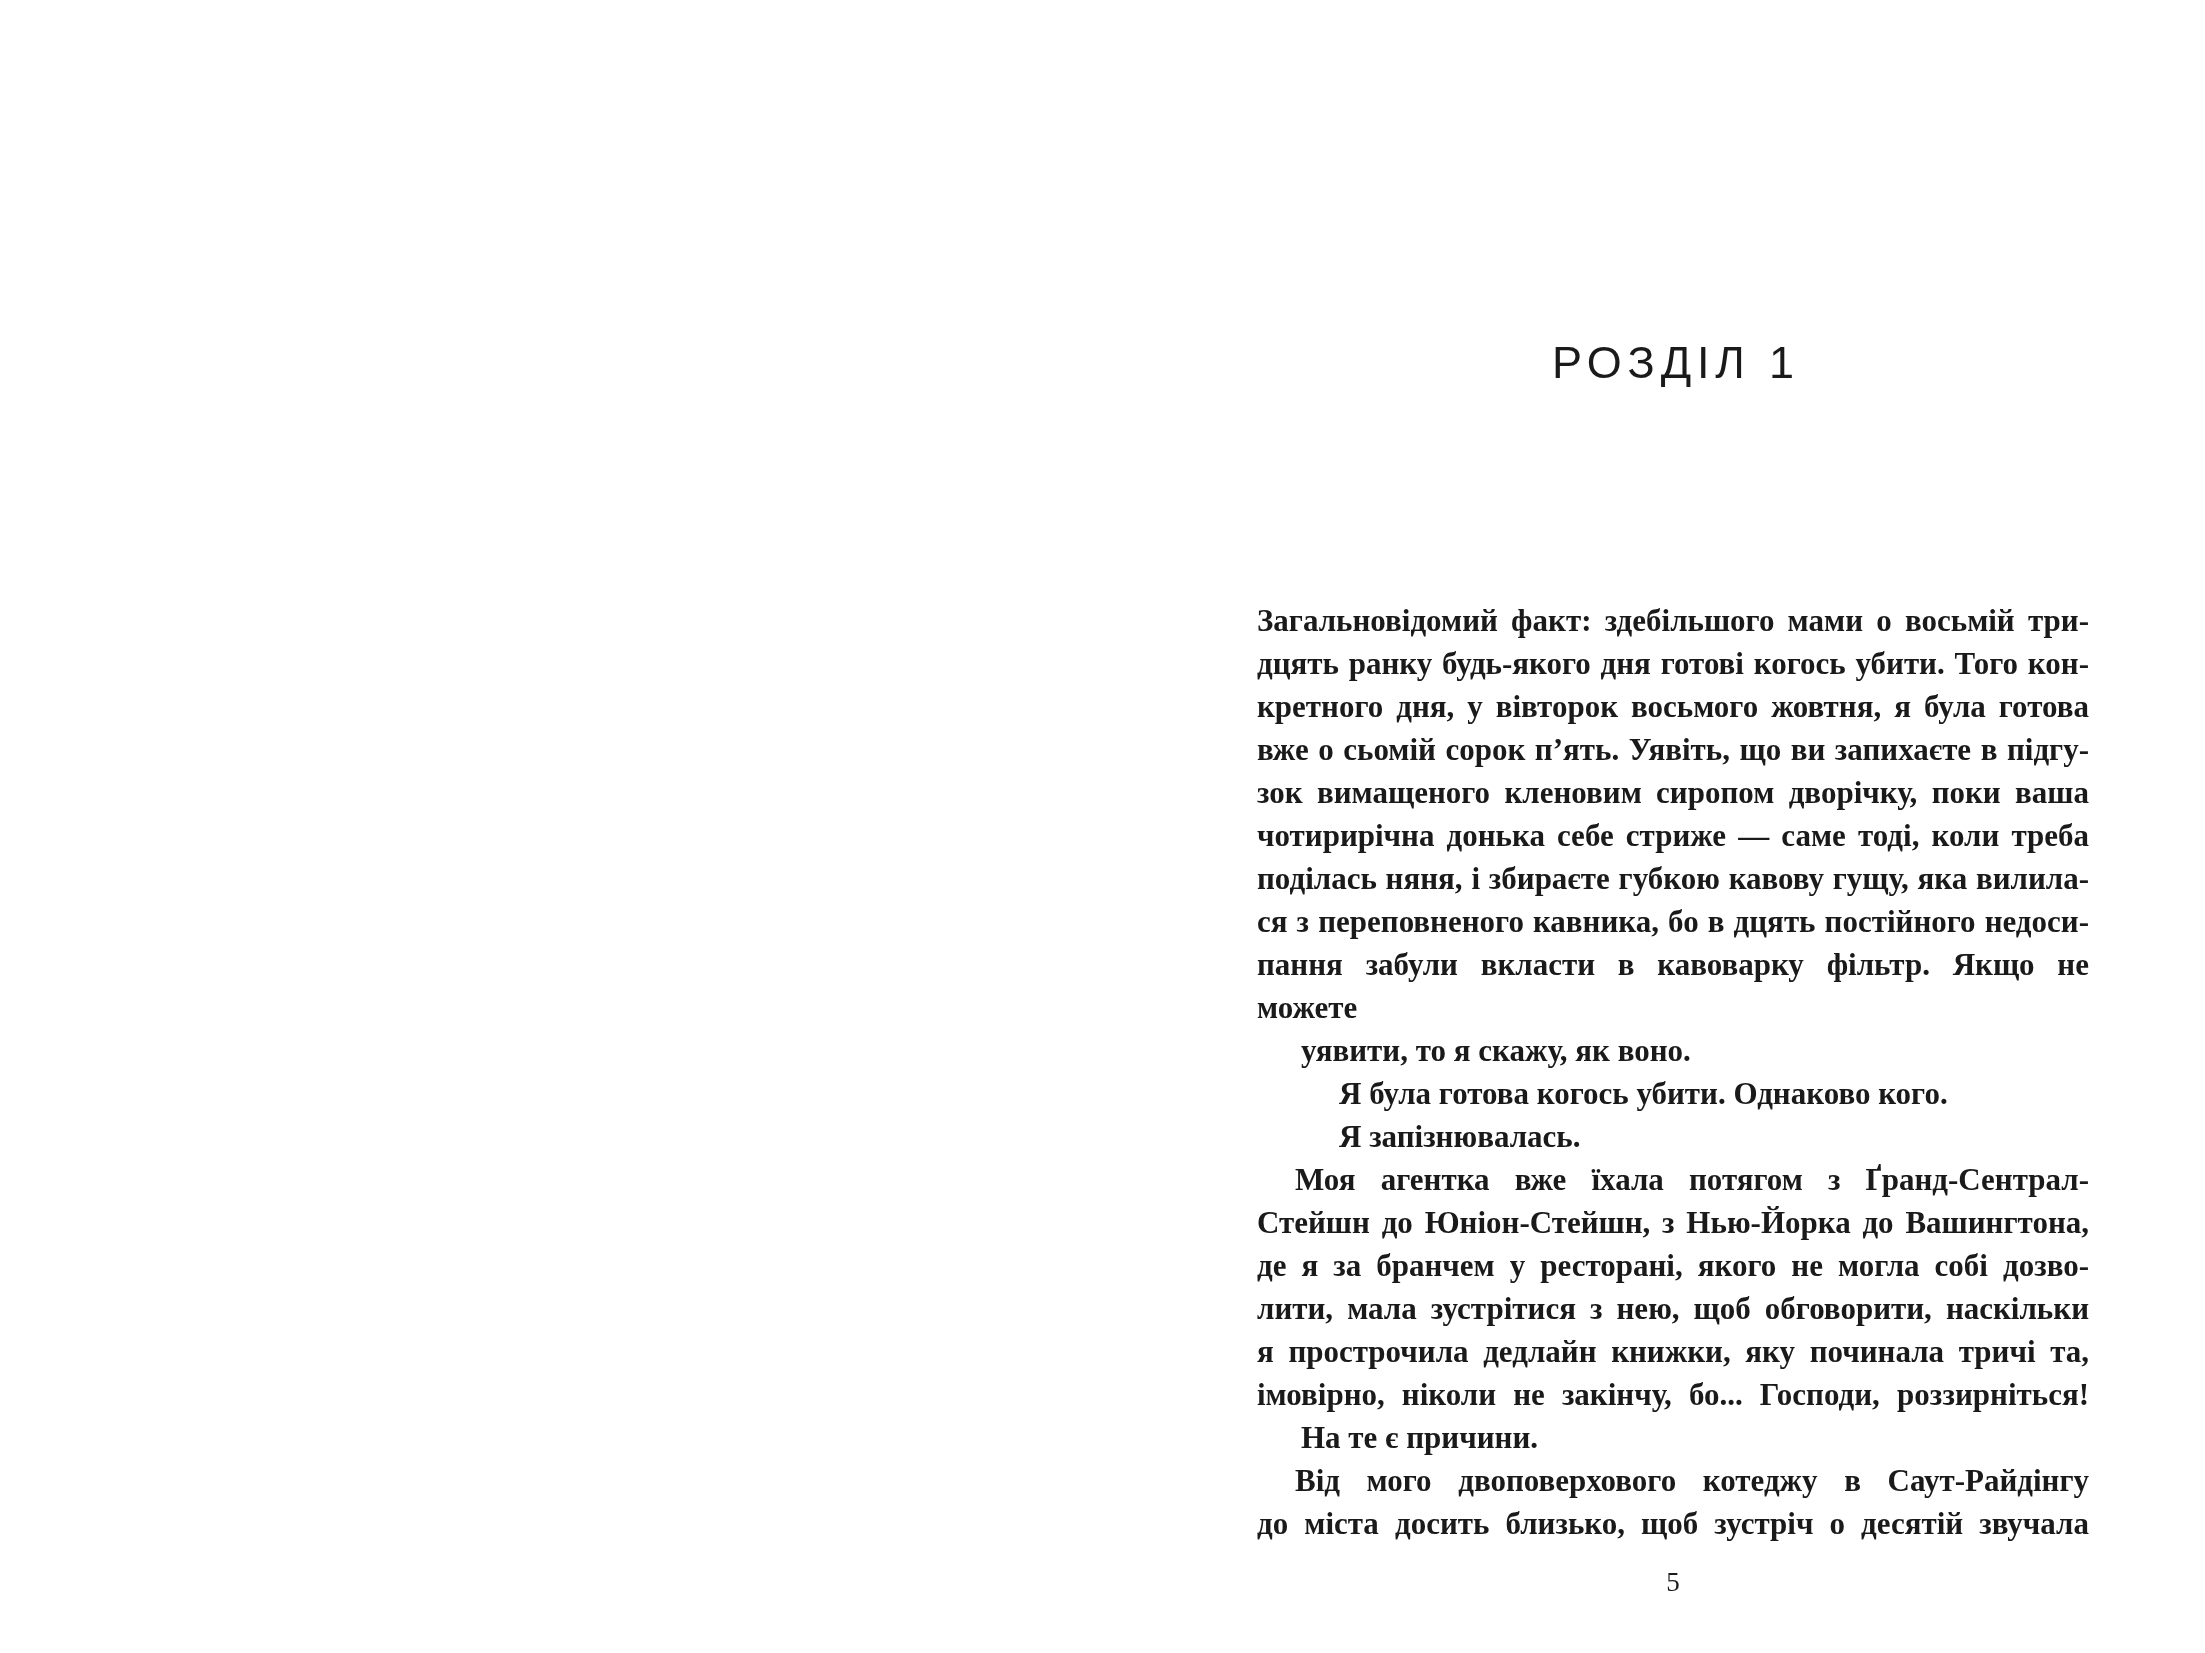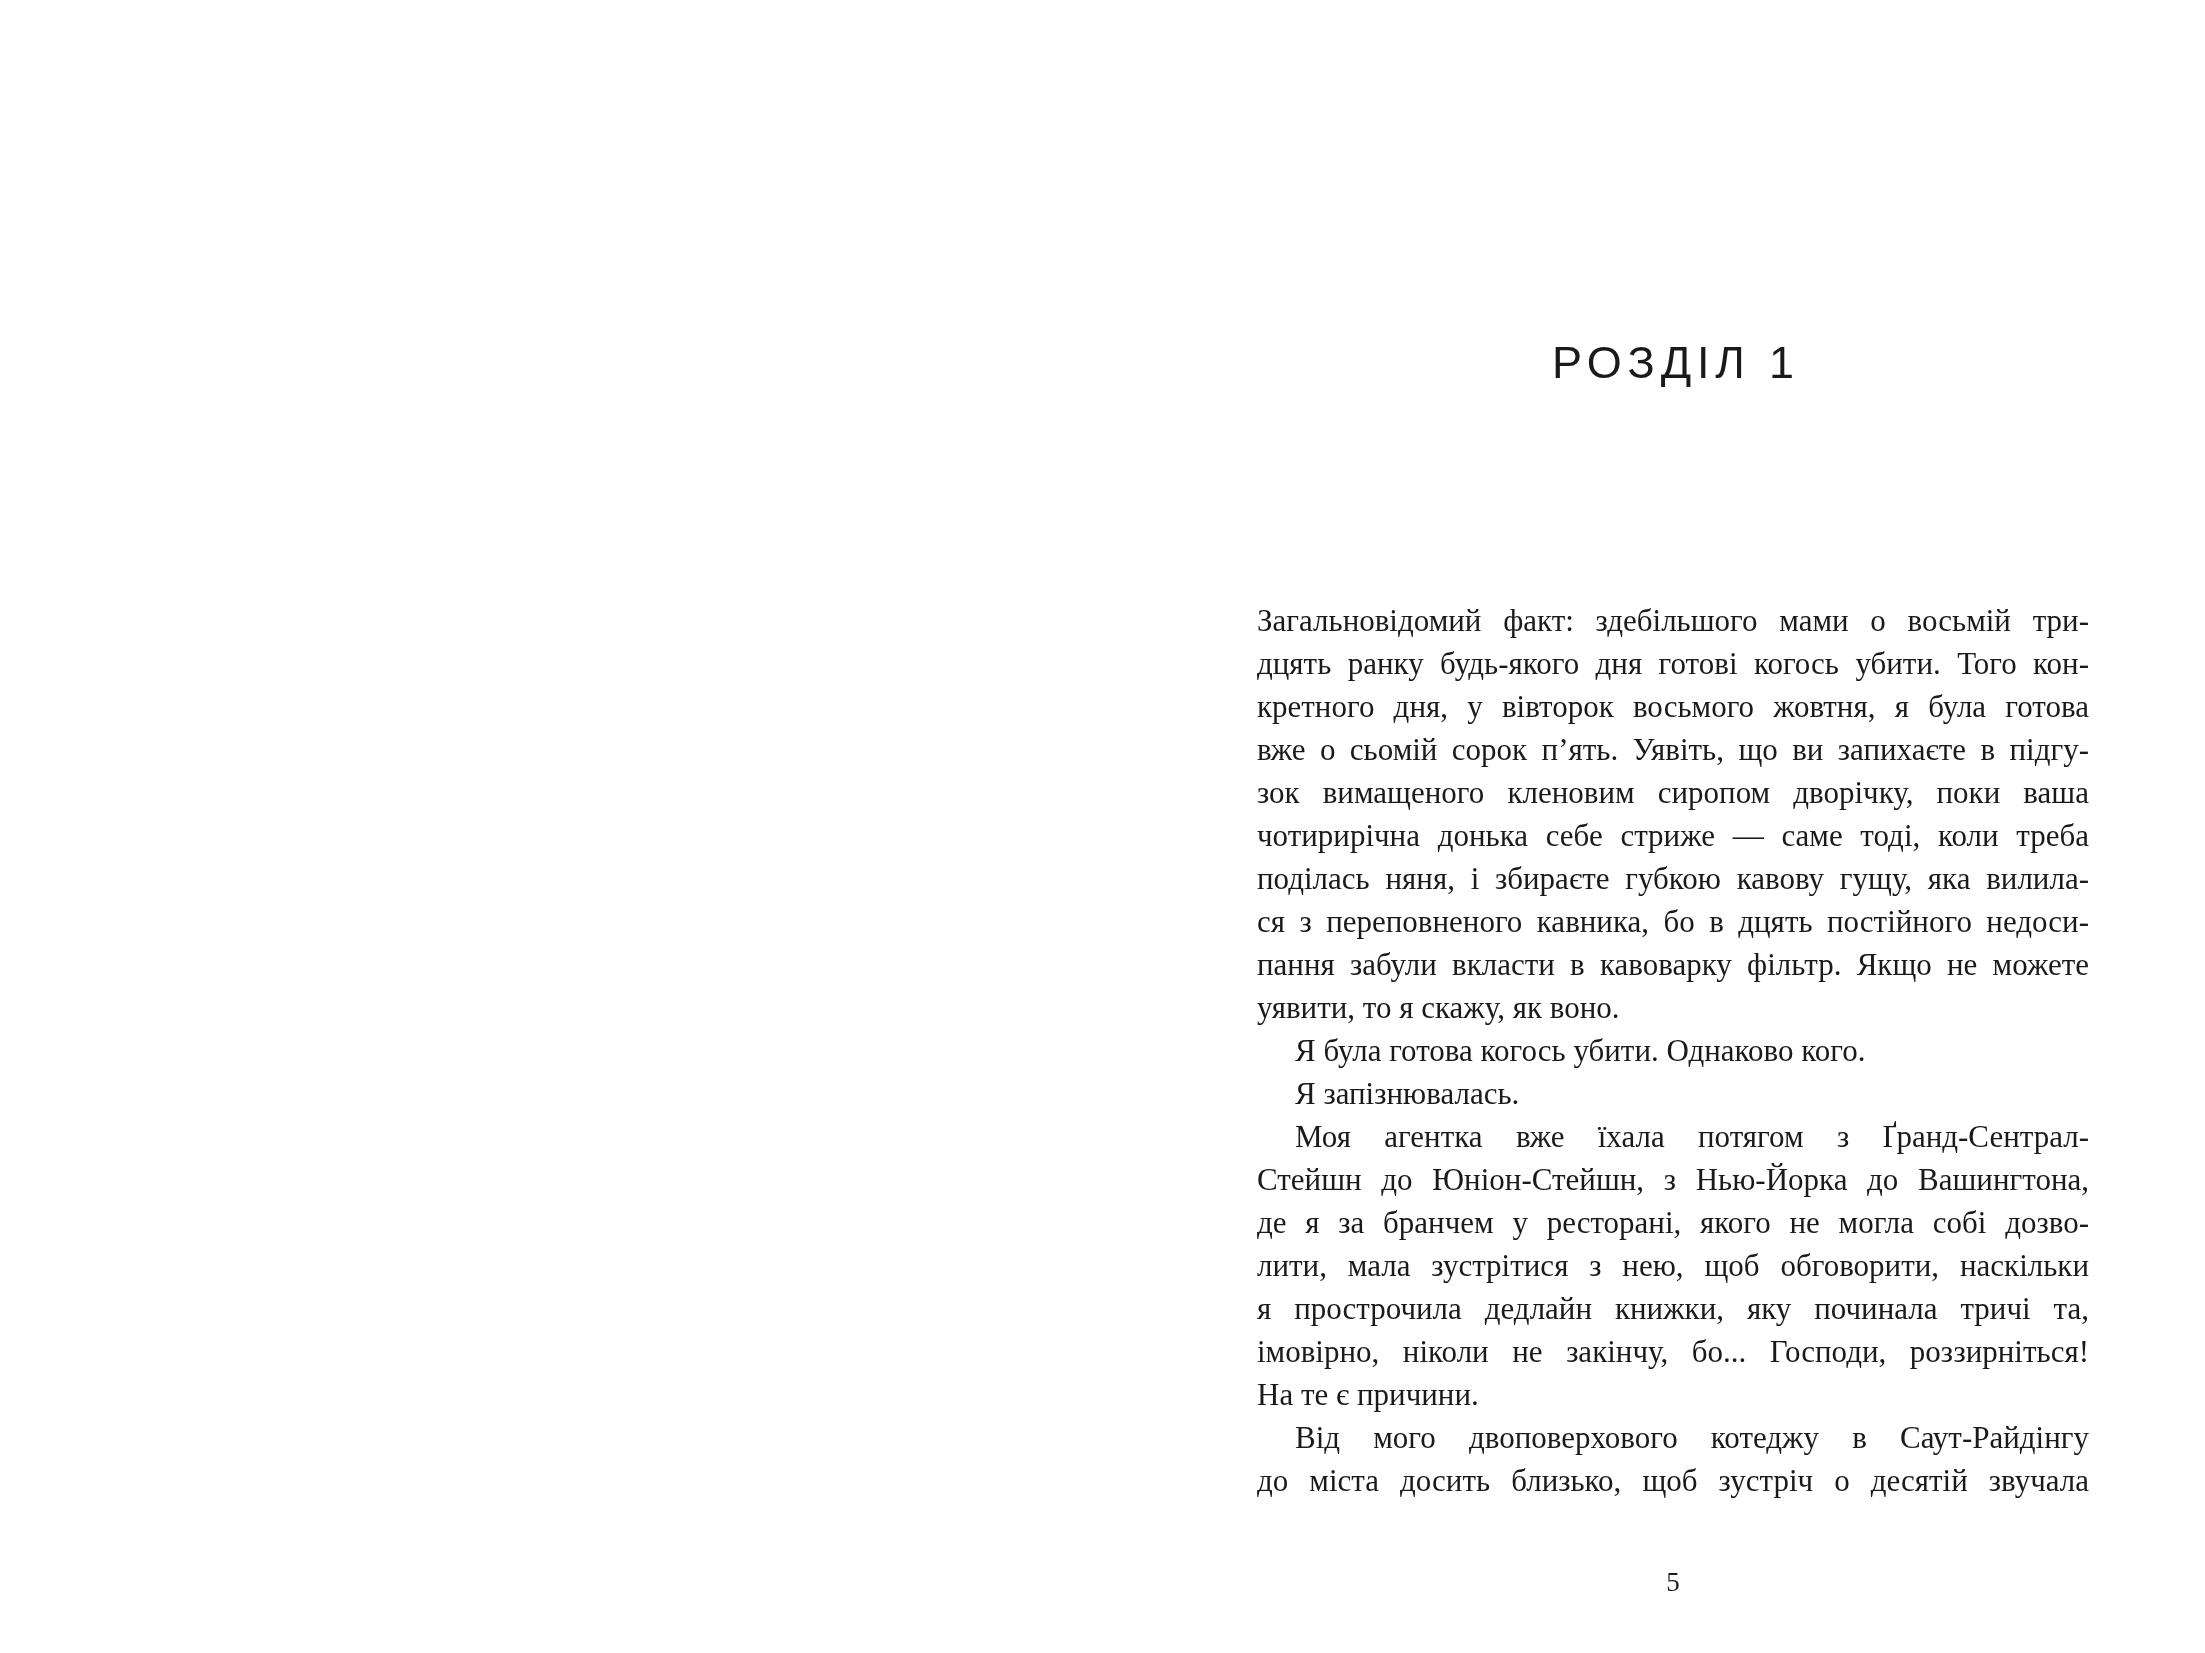--- a/index.html
+++ b/index.html
@@ -38,23 +38,25 @@
     top: 599px;
     width: 832px;
     font-family: "Liberation Serif", "DejaVu Serif", serif;
     font-size: 31px;
     line-height: 43px;
     font-weight: 400;
   }
   .line {
     text-align: justify;
     text-align-last: justify;
+    font-weight: bold;
   }
   .line.para-end {
     text-align-last: left;
+    margin-left: 44px;
   }
   .line.indent {
     padding-left: 38px;
   }
   .page-number {
     position: absolute;
     left: 1257px;
     top: 1566px;
     width: 832px;
     text-align: center;

